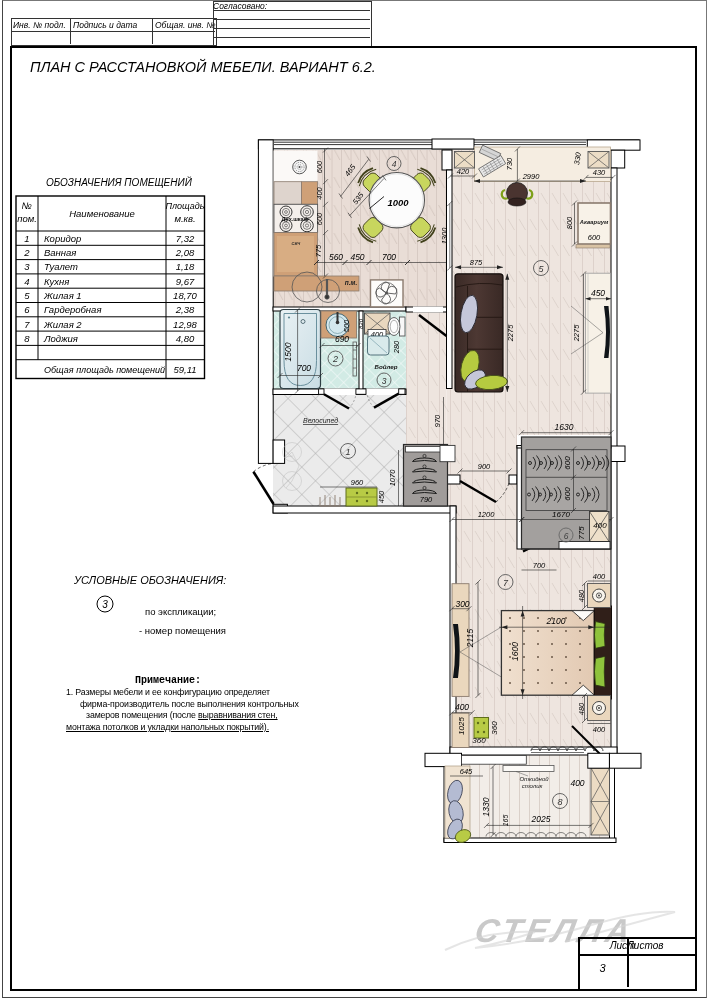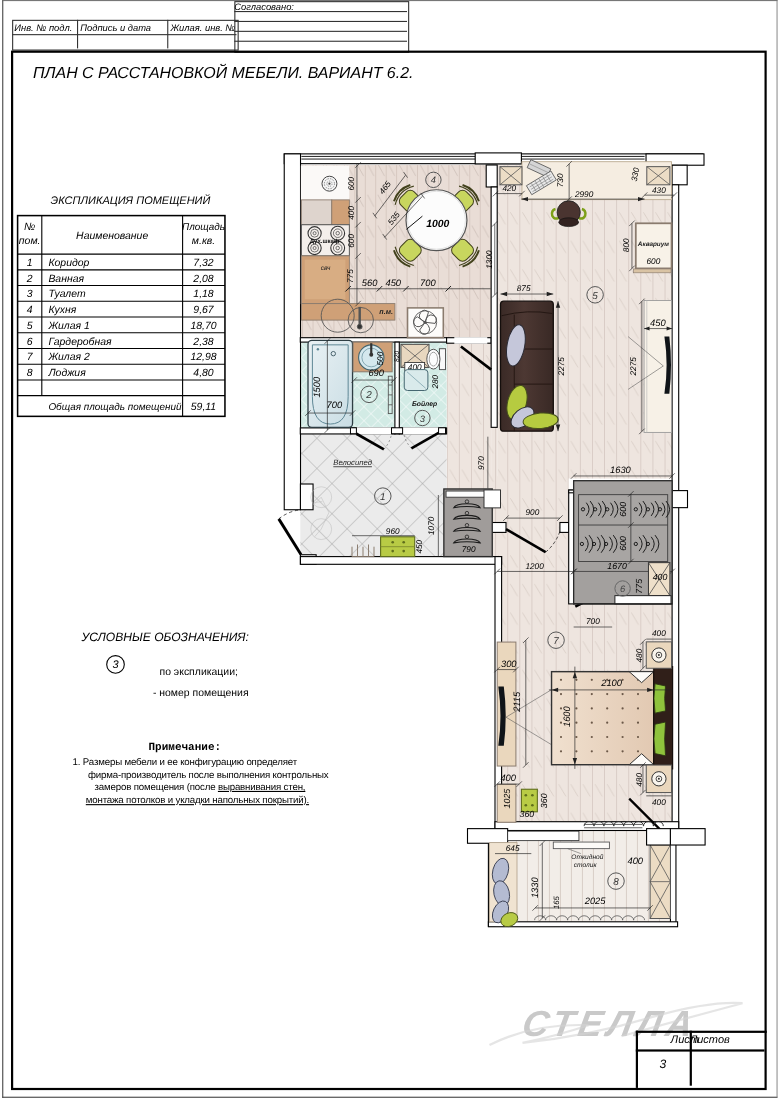--- a/index.html
+++ b/index.html
@@ -13,35 +13,35 @@
 
 <div class="abs" style="left:2px;top:0px;width:703px;height:996px;border-left:1px solid #444;border-bottom:1px solid #444;border-top:1px solid #777;border-right:1px solid #777;"></div>
 
 <div class="abs" style="left:11px;top:18px;width:204px;height:26px;border:1px solid #333;"></div>
 <div class="abs" style="left:11px;top:31px;width:204px;height:0;border-top:1px solid #333;"></div>
 <div class="abs" style="left:70px;top:18px;width:0;height:26px;border-left:1px solid #333;"></div>
 <div class="abs" style="left:152px;top:18px;width:0;height:26px;border-left:1px solid #333;"></div>
 
 <div class="abs it" style="left:13px;top:19.5px;width:56px;font-size:8.5px;">Инв. № подл.</div>
 <div class="abs it" style="left:73px;top:19.5px;width:80px;font-size:8.5px;">Подпись и дата</div>
-<div class="abs it" style="left:155px;top:19.5px;width:62px;font-size:8.5px;">Жилая. инв. №</div>
+<div class="abs it" style="left:155px;top:19.5px;width:62px;font-size:8.5px;">Общая. инв. №</div>
 
 <div class="abs" style="left:213px;top:1px;width:157px;height:45px;border:1px solid #333;"></div>
 <div class="abs" style="left:213px;top:10px;width:157px;border-top:1px solid #333;"></div>
 <div class="abs" style="left:213px;top:19px;width:157px;border-top:1px solid #333;"></div>
 <div class="abs" style="left:213px;top:28px;width:157px;border-top:1px solid #333;"></div>
 <div class="abs" style="left:213px;top:37px;width:157px;border-top:1px solid #333;"></div>
 
 <div class="abs it" style="left:213px;top:1px;width:179px;font-size:8.5px;">Согласовано:</div>
 
 <div class="abs" style="left:10px;top:46px;width:683px;height:941px;border:2.5px solid #000;"></div>
 
 <div class="abs it" style="left:30px;top:59px;font-size:14.5px;letter-spacing:0px;">ПЛАН С РАССТАНОВКОЙ МЕБЕЛИ. ВАРИАНТ 6.2.</div>
 
-<div class="abs it" style="left:46px;top:177px;font-size:10px;">ЭКСПЛИКАЦИЯ ПОМЕЩЕНИЙ</div>
+<div class="abs it" style="left:46px;top:177px;font-size:10px;">ОБОЗНАЧЕНИЯ ПОМЕЩЕНИЙ</div>
 
 <svg class="abs" style="left:0;top:0;" width="707" height="1000" viewBox="0 0 707 1000">
   <g fill="none" stroke="#000" stroke-width="1">
     <rect x="16" y="196" width="188.5" height="182.5" stroke-width="1.4"></rect>
     <line x1="16" y1="231" x2="204.5" y2="231"></line>
     <line x1="16" y1="245.3" x2="204.5" y2="245.3"></line>
     <line x1="16" y1="259.6" x2="204.5" y2="259.6"></line>
     <line x1="16" y1="273.9" x2="204.5" y2="273.9"></line>
     <line x1="16" y1="288.2" x2="204.5" y2="288.2"></line>
     <line x1="16" y1="302.5" x2="204.5" y2="302.5"></line>
@@ -95,21 +95,21 @@
 </svg>
 
 <div class="abs" style="left:139px;top:595px;font-size:9.5px;margin-top:30px;">- номер помещения</div>
 <div class="abs" style="left:145px;top:606px;font-size:9.5px;">по экспликации;</div>
 
 <div class="abs" style="left:135px;top:674.5px;font-size:10px;font-weight:bold;font-family:Liberation Mono, monospace;">Примечание:</div>
 
 <div class="abs" style="left:66px;top:687px;width:300px;font-size:8.8px;font-weight:normal;line-height:11.6px;white-space:nowrap;letter-spacing:-0.15px;">1. Размеры мебели и ее конфигурацию определяет<br>
 <span style="margin-left:14px;">фирма-производитель после выполнения контрольных</span><br>
 <span style="margin-left:20px;">замеров помещения  (после <u>выравнивания стен,</u></span><br>
-<span style="margin-left:12px;"><u>монтажа потолков и укладки напольных покрытий).</u></span></div>
+<span style="margin-left:0;"><u>монтажа потолков и укладки напольных покрытий).</u></span></div>
 
 <svg class="abs" style="left:440px;top:900px;" width="240" height="60" viewBox="0 0 240 60">
 <text x="120" y="42" text-anchor="middle" font-family="Liberation Sans, sans-serif" font-style="italic" font-weight="bold" font-size="33" fill="#c9c9c9" transform="skewX(-10)" letter-spacing="4">СТЕЛЛА</text>
 <path d="M5 50 q40 -20 90 -18 q-30 10 -60 16 q60 -6 120 -24 q50 -14 80 -12 q-60 16 -110 30" fill="none" stroke="#d4d4d4" stroke-width="2" opacity="0.6"></path>
 </svg>
 
 <div class="abs" style="left:578px;top:937px;width:117px;height:50px;border:2px solid #000;border-right:none;border-bottom:none;"></div>
 <div class="abs" style="left:578px;top:954px;width:117px;border-top:2px solid #000;"></div>
 <div class="abs" style="left:627px;top:937px;height:50px;border-left:2px solid #000;"></div>
 <div class="abs it" style="left:578px;top:940px;width:63px;text-align:center;font-size:10px;margin-left:13px;">Лист</div>

